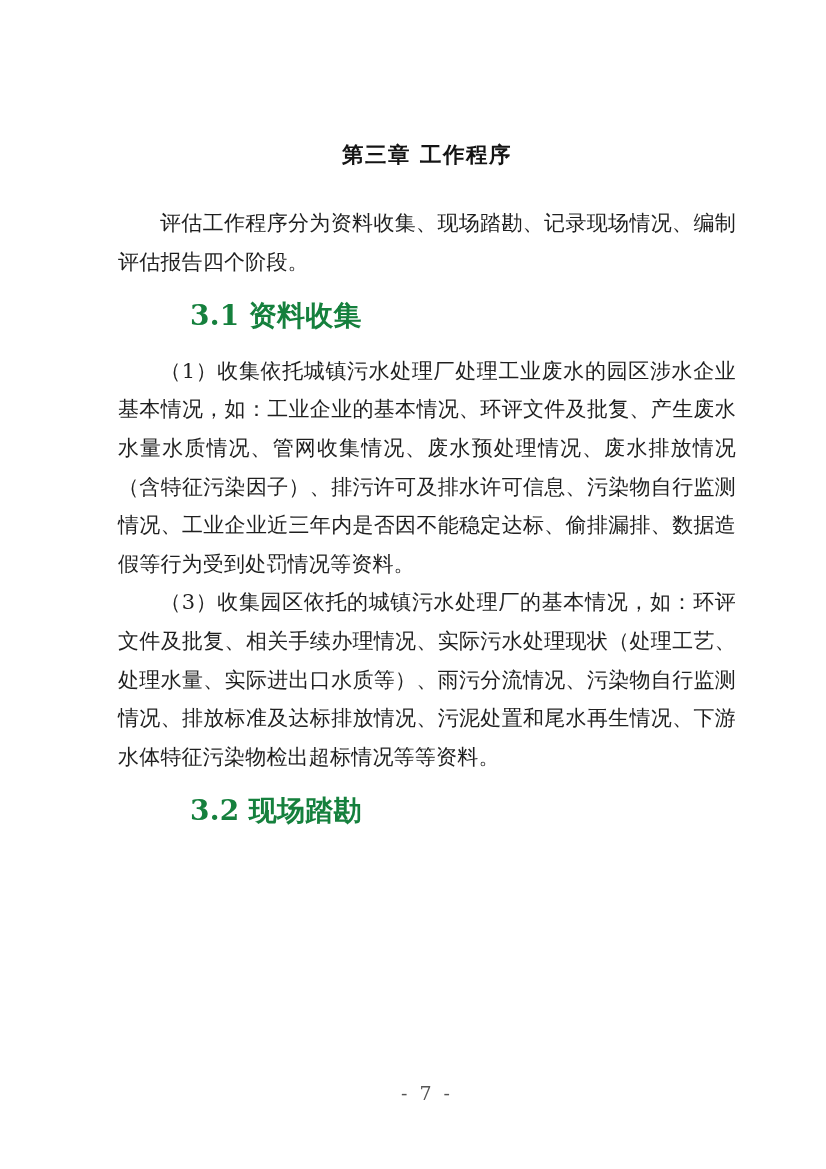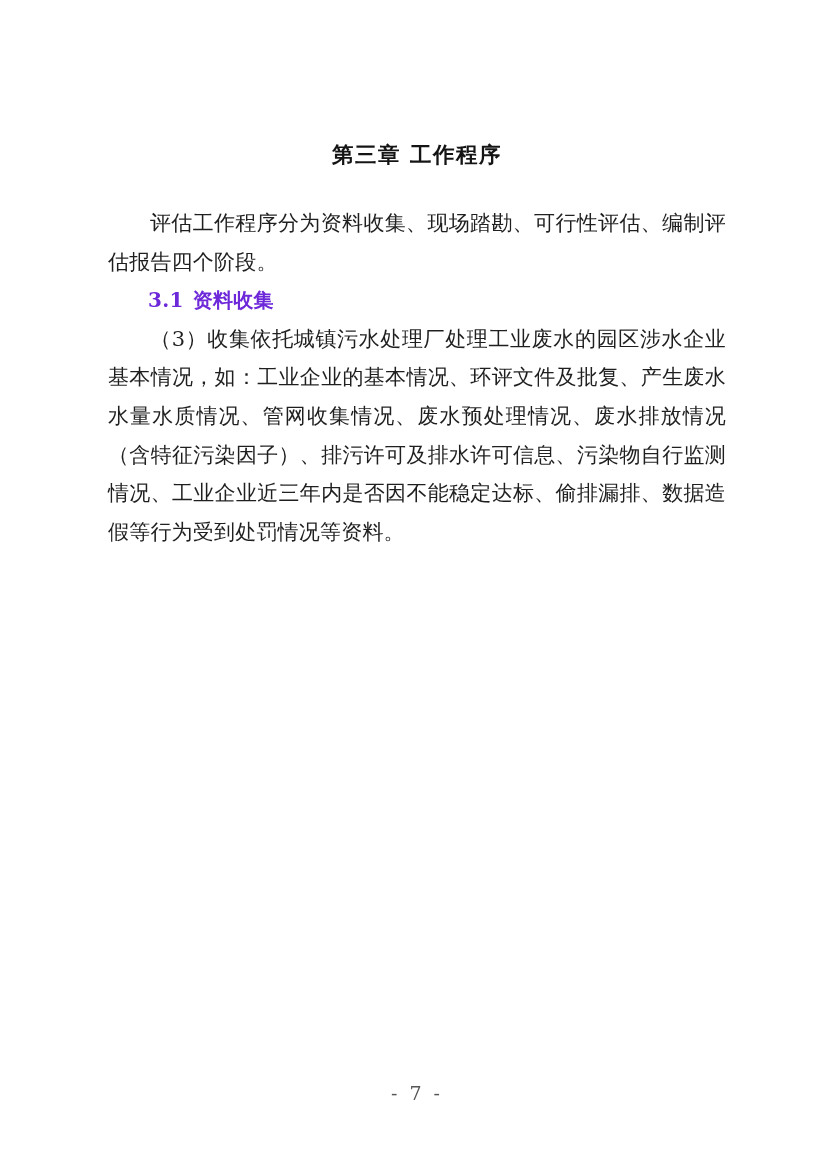--- a/index.html
+++ b/index.html
@@ -11,21 +11,21 @@
     width: 826px;
     height: 1169px;
     position: relative;
     font-family: "DejaVu Serif", "Liberation Serif", serif;
     color: #1d1d1d;
     overflow: hidden;
   }
 
   .page {
     position: absolute;
-    left: 4px;
+    left: 14px;
     top: 0;
     width: 658px;
     height: 1169px;
     background: #ffffff;
   }
 
   
   .content {
     position: absolute;
     left: 104px;
@@ -53,27 +53,27 @@
     margin: 0;
     letter-spacing: 0.2px;
     color: #1f1f1f;
   }
 
   .para + .para {
     margin-top: 0;
   }
 
   .section-heading {
-    font-size: 20px;
+    font-size: 28px;
     font-weight: bold;
     line-height: 38.6px;
-    margin: 0;
+    margin: 16px;
     text-indent: 2em;
     letter-spacing: 0.3px;
-    color: #6d28d9;
+    color: #15803d;
     font-family: "DejaVu Sans", "Liberation Sans", sans-serif;
   }
 
   .section-heading .num {
     font-family: "DejaVu Serif", "Liberation Serif", serif;
     font-weight: bold;
     margin-right: 9px;
   }
 
   .footer {
@@ -99,30 +99,34 @@
 </style>
 </head>
 <body>
 
 <div class="page">
 
   <div class="content">
 
     <h1 class="chapter-title">第三章  工作程序</h1>
 
-    <p class="para">评估工作程序分为资料收集、现场踏勘、可行性评估、编制评估报告四个阶段。</p>
+    <p class="para">评估工作程序分为资料收集、现场踏勘、记录现场情况、编制评估报告四个阶段。</p>
 
     <h2 class="section-heading">
       <span class="num">3.1</span><span>资料收集</span>
     </h2>
 
 
-    <p class="para">（3）收集依托城镇污水处理厂处理工业废水的园区涉水企业基本情况，如：工业企业的基本情况、环评文件及批复、产生废水水量水质情况、管网收集情况、废水预处理情况、废水排放情况（含特征污染因子）、排污许可及排水许可信息、污染物自行监测情况、工业企业近三年内是否因不能稳定达标、偷排漏排、数据造假等行为受到处罚情况等资料。</p>
+    <p class="para">（1）收集依托城镇污水处理厂处理工业废水的园区涉水企业基本情况，如：工业企业的基本情况、环评文件及批复、产生废水水量水质情况、管网收集情况、废水预处理情况、废水排放情况（含特征污染因子）、排污许可及排水许可信息、污染物自行监测情况、工业企业近三年内是否因不能稳定达标、偷排漏排、数据造假等行为受到处罚情况等资料。</p>
 
+    <p class="para">（3）收集园区依托的城镇污水处理厂的基本情况，如：环评文件及批复、相关手续办理情况、实际污水处理现状（处理工艺、处理水量、实际进出口水质等）、雨污分流情况、污染物自行监测情况、排放标准及达标排放情况、污泥处置和尾水再生情况、下游水体特征污染物检出超标情况等等资料。</p>
 
+    <h2 class="section-heading">
+      <span class="num">3.2</span><span>现场踏勘</span>
+    </h2>
 
 
   </div>
 
   <div class="footer">- 7 -</div>
 
   <div class="scan-tint"></div>
 
 </div>
 

